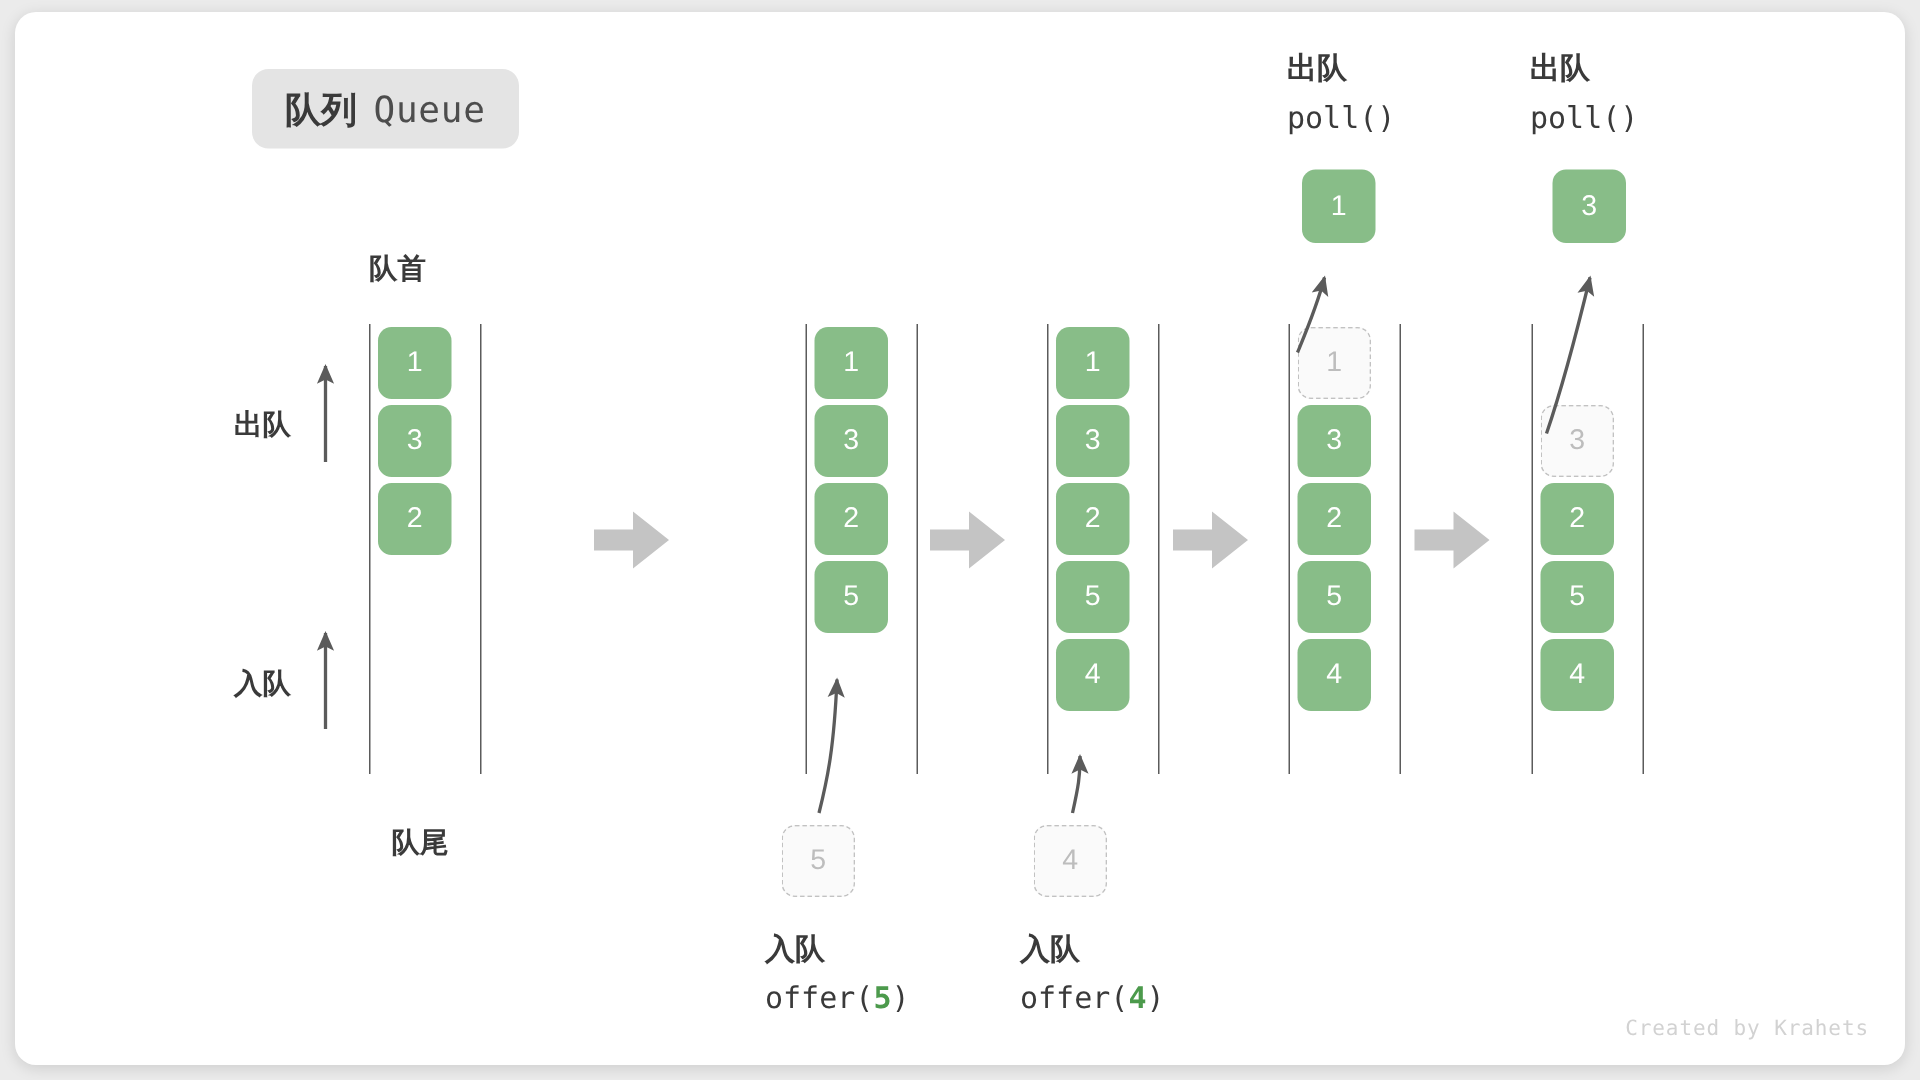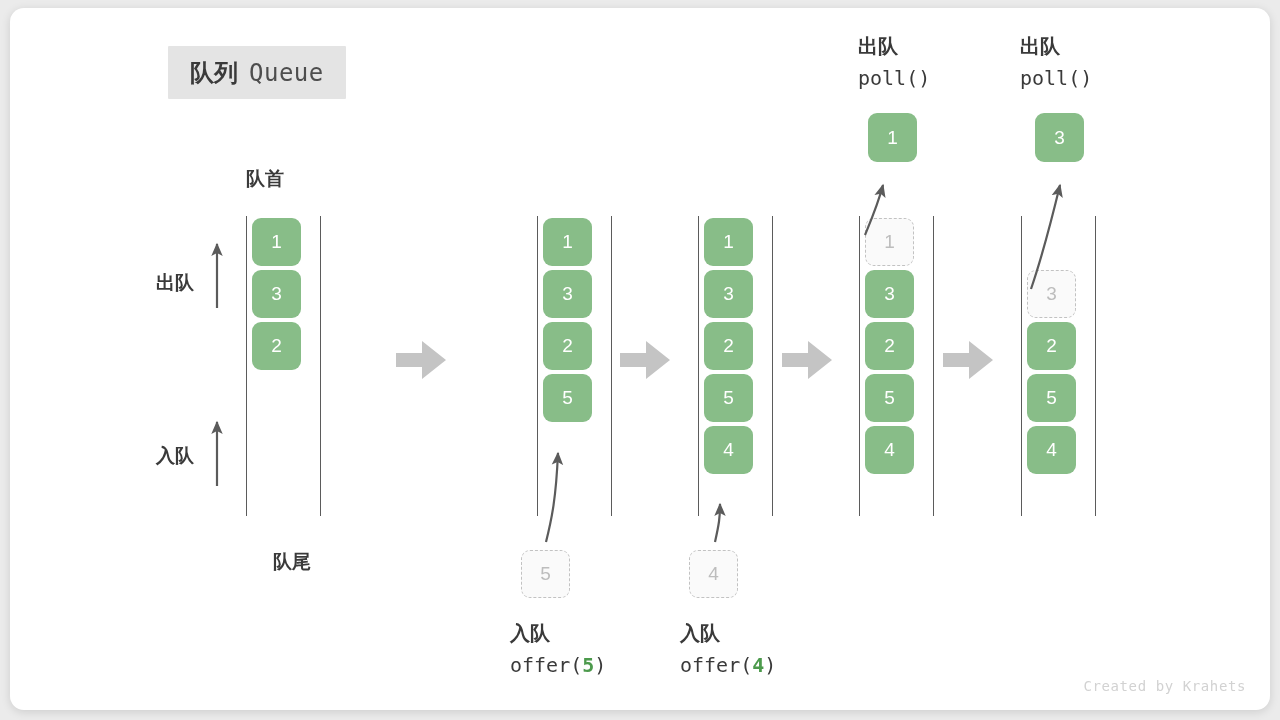--- a/index.html
+++ b/index.html
@@ -13,21 +13,21 @@
     position:absolute;left:10px;top:8px;width:1260px;height:702px;
     background:#ffffff;border-radius:14px;
     box-shadow:0 2px 10px rgba(0,0,0,0.13);
   }
   .stage{position:absolute;left:0;top:0;width:1260px;height:702px;}
 
   
   #title-badge{
     position:absolute;left:158px;top:38px;
     height:53px;padding:0 22px;
-    background:#e4e4e4;border-radius:1px;
+    background:#e4e4e4;border-radius:11px;
     display:flex;align-items:center;gap:11px;
   }
   #title-badge .cn{font-size:24px;font-weight:bold;color:#3a3a3a;}
   #title-badge .en{
     font-family:"DejaVu Sans Mono","Liberation Mono",monospace;
     font-size:24px;color:#4d4d4d;letter-spacing:0.5px;
   }
 
   
   .cn-bold{font-size:19px;font-weight:bold;color:#3a3a3a;white-space:nowrap;}
@@ -91,21 +91,21 @@
 
 <div id="card">
 <div class="stage">
 
   <div id="title-badge">
     <span class="cn">队列</span>
     <span class="en">Queue</span>
   </div>
 
   <div class="cn-bold" style="position:absolute;left:236px;top:158px;width:76px;text-align:left;">队首</div>
-  <div class="cn-bold" style="position:absolute;left:244px;top:541px;width:76px;text-align:center;">队尾</div>
+  <div class="cn-bold" style="position:absolute;left:232px;top:541px;width:76px;text-align:center;">队尾</div>
 
   <div class="side-label" style="left:146px;top:262px;">
     <span class="cn-bold">出队</span>
   </div>
   <div class="side-label" style="left:146px;top:435px;">
     <span class="cn-bold">入队</span>
   </div>
 
   <div class="col" id="col-0" style="left:236px;">
     <div class="rail left"></div>

